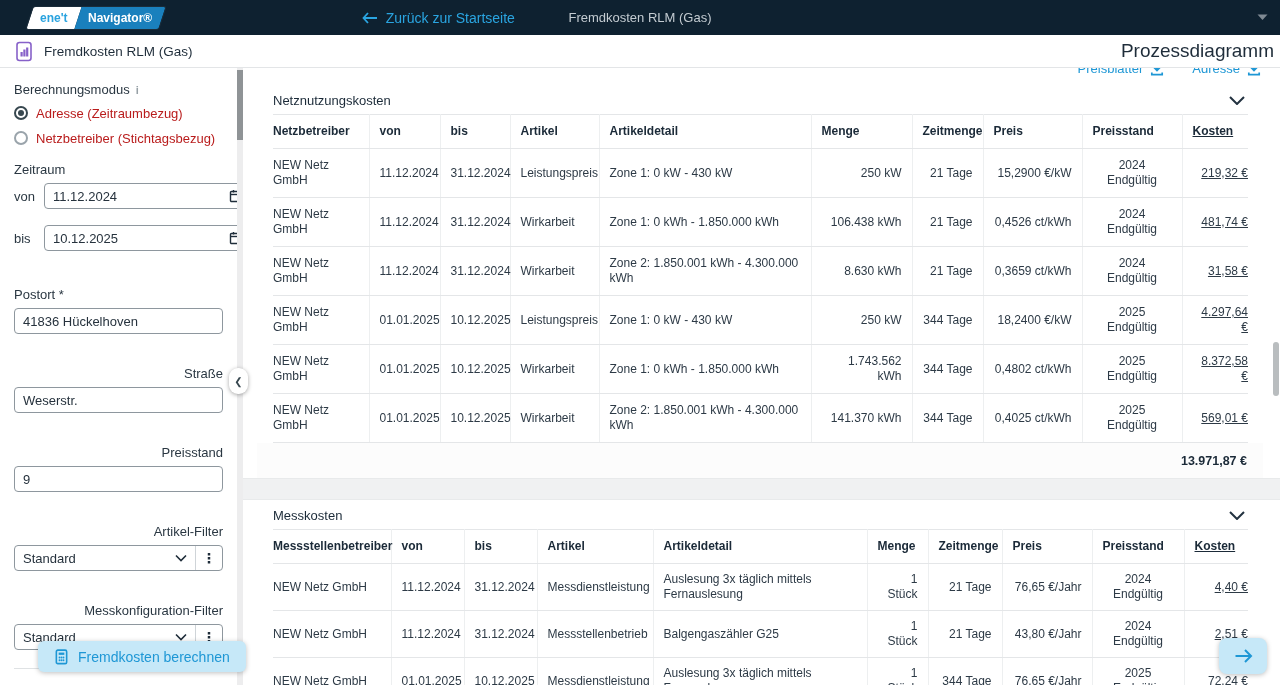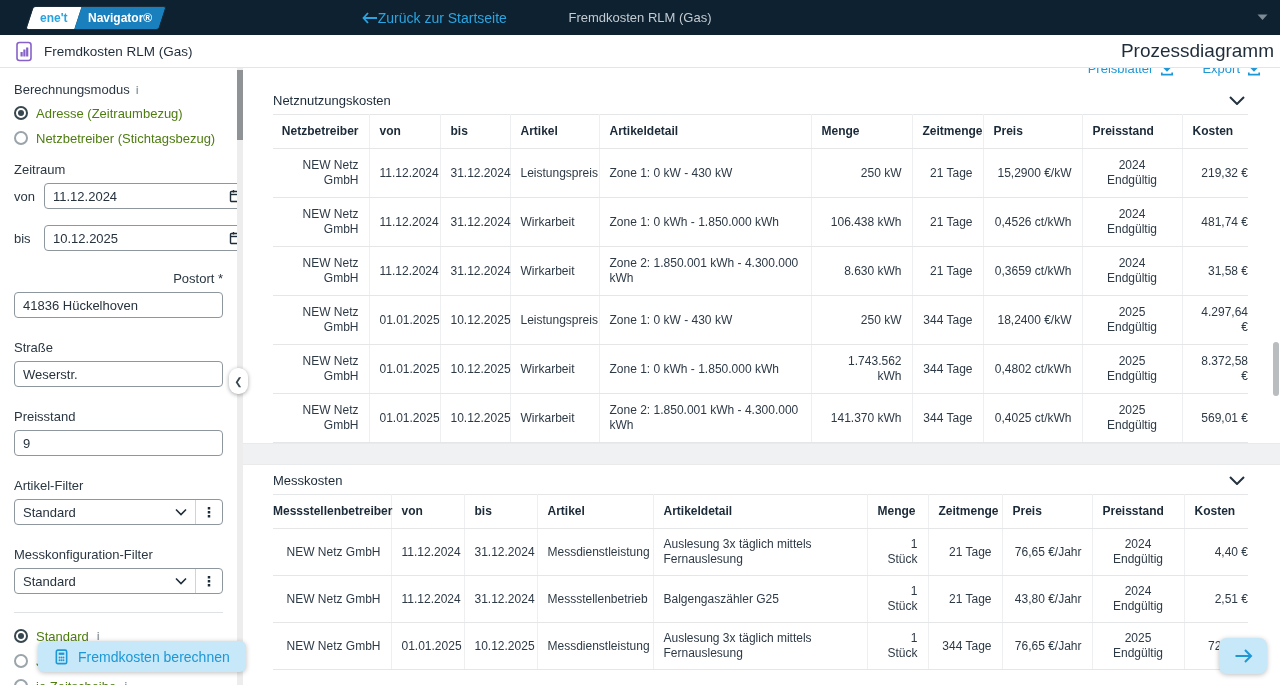--- a/index.html
+++ b/index.html
@@ -8,42 +8,42 @@
 
   
   .topbar { position:fixed; left:0; top:0; width:1280px; height:35px; background:#0e2130; z-index:50;
     display:flex; align-items:center; }
   .logo { display:flex; margin-left:30px; transform:skewX(-18deg); border-radius:2px; overflow:hidden;
     box-shadow:0 0 0 1px rgba(255,255,255,.05); }
   .logo .part { padding:4px 10px; font-size:12px; font-weight:bold; }
   .logo .part span { display:inline-block; transform:skewX(18deg); }
   .logo .p1 { background:#fff; color:#2aa3df; }
   .logo .p2 { background:#1a80bd; color:#fff; }
-  .back-link { margin-left:200px; color:#2aa5e1; font-size:14px; display:flex; align-items:center; cursor:pointer; }
+  .back-link { margin-left:200px; color:#2aa5e1; font-size:14px; display:flex; align-items:center; gap:8px; cursor:pointer; }
   .topbar-title { position:absolute; left:0; right:0; text-align:center; color:#c3cbd1; font-size:13px; pointer-events:none; }
   .topbar-caret { position:absolute; right:12px; top:14px; cursor:pointer; }
 
   
   .headerbar { position:fixed; left:0; top:35px; width:1280px; height:33px; background:#fff; z-index:40;
     border-bottom:1px solid #e3e5e7; display:flex; align-items:center; }
   .doc-icon { margin-left:14px; }
   .page-title { margin-left:10px; font-size:13.5px; color:#1f2d3a; }
   .process-link { position:absolute; right:6px; font-size:19px; color:#1f2d3a; cursor:pointer; }
 
   
   .sidebar { position:fixed; left:0; top:68px; width:237px; bottom:0; background:#fff; overflow:hidden; z-index:10; }
   .sidebar-inner { padding:14px 14px 0 14px; font-size:13px; }
   .field-label { display:flex; align-items:center; gap:6px; margin-bottom:6px; color:#2a3742; }
   .info { font-size:11px; color:#97a0a6; font-weight:bold; }
   .radio-row { display:flex; align-items:center; gap:8px; margin:5px 0; height:20px; cursor:pointer; }
   .radio { width:14px; height:14px; border:2px solid #9aa4ab; border-radius:50%; flex:none; position:relative; }
   .radio.on { border-color:#37474f; }
   .radio.on::after { content:""; position:absolute; left:2px; top:2px; width:6px; height:6px; border-radius:50%; background:#37474f; }
-  .radio-label { color:#4d7c0f; }
-  .mt14{margin-top:14px;} .mt16{margin-top:16px;} .mt20{margin-top:20px;justify-content:flex-end;} .mt22{margin-top:22px;}
+  .radio-label { color:#b91c1c; }
+  .mt14{margin-top:14px;} .mt16{margin-top:16px;} .mt20{margin-top:36px;} .mt22{margin-top:32px;justify-content:flex-end;}
   .input { display:flex; align-items:center; border:1px solid #8e979e; border-radius:4px; height:26px; background:#fff; padding:0 8px; }
   .input input { border:none; outline:none; flex:1; font:inherit; font-size:13px; color:#26323d; min-width:0; background:transparent; }
   .inline-field { display:flex; align-items:center; gap:8px; }
   .inline-field .lbl { width:22px; flex:none; color:#2a3742; }
   .inline-field .input { flex:1; }
   .select { display:flex; align-items:center; border:1px solid #8e979e; border-radius:4px; height:26px; background:#fff; cursor:pointer; }
   .select .val { flex:1; padding:0 8px; font-size:13px; }
   .select .chev { padding:0 8px; display:flex; }
   .select .sep { width:1px; height:24px; background:#cfd4d8; }
   .select .kebab { width:26px; text-align:center; font-size:14px; font-weight:bold; color:#1f2d3a; }
@@ -64,22 +64,22 @@
   .panel { margin:0 17px 0 14px; background:#fff; }
   .panel-head { display:flex; justify-content:space-between; align-items:center; padding:8px 16px 6px; }
   .panel-title { font-weight:normal; font-size:13px; color:#1b2a38; }
   .panel-body { padding:0 16px; }
   .chev-btn { cursor:pointer; display:flex; padding:2px; }
 
   table.dtable { width:100%; border-collapse:collapse; table-layout:fixed; font-size:12px; }
   .dtable th { font-weight:bold; text-align:left; color:#1b2a38; border-top:1px solid #e4e6e8; }
   .dtable th, .dtable td { padding:9px 10px; border-bottom:1px solid #e4e6e8; line-height:1.25; }
   .dtable th:not(:last-child), .dtable td:not(:last-child) { border-right:1px solid #edeff0; }
-  .dtable th:first-child, .dtable td:first-child { padding-left:0;text-align:right; }
-  .dtable th:last-child, .dtable td:last-child { padding-right:0; }
+  .dtable th:first-child, .dtable td:first-child { padding-left:0; }
+  .dtable th:last-child, .dtable td:last-child { padding-right:0;text-decoration:underline; }
   .dtable td { color:#2d3a46; }
   .dtable td:nth-child(6), .dtable td:nth-child(7), .dtable td:nth-child(8), .dtable td:nth-child(10) { text-align:right; }
   .dtable td:nth-child(9) { text-align:center; }
   .t2 td { padding-top:8px; padding-bottom:8px; }
   .panel-total { padding:11px 16px 10px; text-align:right; font-weight:bold; font-size:12.5px; color:#1b2a38; background:#fcfcfc; }
   .band { height:22px; background:#f0f1f2; border-top:1px solid #e8eaeb; border-bottom:1px solid #e8eaeb; }
 
   
   .vscroll-thumb { position:fixed; right:1px; top:342px; width:6px; height:54px; background:#b9bdbf; border-radius:3px; z-index:45; }
 
@@ -251,21 +251,21 @@
   <div class="export-row">
     <div class="export-inner">
       <div class="blue-link">
         <span>Preisblätter</span>
         <svg width="14" height="14" viewBox="0 0 14 14">
             <path d="M7 1v7M4 5.5 7 8.5 10 5.5" stroke="#1e97d5" stroke-width="1.7" fill="none"></path>
             <path d="M1.8 10.5v2.2h10.4v-2.2" stroke="#1e97d5" stroke-width="1.7" fill="none"></path>
           </svg>
       </div>
       <div class="blue-link">
-        <span>Export</span>
+        <span>Adresse</span>
         <svg width="14" height="14" viewBox="0 0 14 14">
             <path d="M7 1v7M4 5.5 7 8.5 10 5.5" stroke="#1e97d5" stroke-width="1.7" fill="none"></path>
             <path d="M1.8 10.5v2.2h10.4v-2.2" stroke="#1e97d5" stroke-width="1.7" fill="none"></path>
           </svg>
       </div>
     </div>
   </div>
 
   <div class="panel">
     <div class="panel-head">
@@ -373,20 +373,21 @@
               <td>Zone 2: 1.850.001 kWh - 4.300.000 kWh</td>
               <td>141.370 kWh</td>
               <td>344 Tage</td>
               <td>0,4025 ct/kWh</td>
               <td>2025 Endgültig</td>
               <td>569,01 €</td>
             </tr>
           </tbody>
         </table>
     </div>
+    <div class="panel-total">13.971,87 €</div>
   </div>
 
   <div class="band"></div>
 
   <div class="panel">
     <div class="panel-head">
       <span class="panel-title">Messkosten</span>
       <span class="chev-btn">
           <svg width="16" height="9" viewBox="0 0 16 9">
             <path d="M1 1 L8 8 L15 1" fill="none" stroke="#233240" stroke-width="2"></path>

